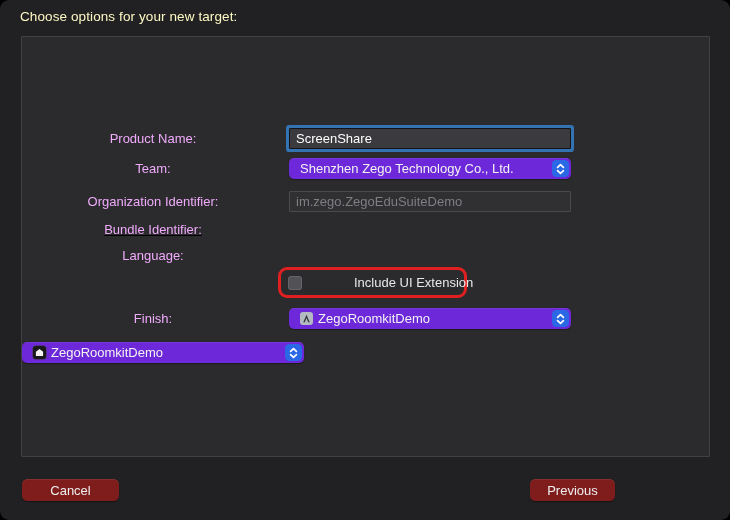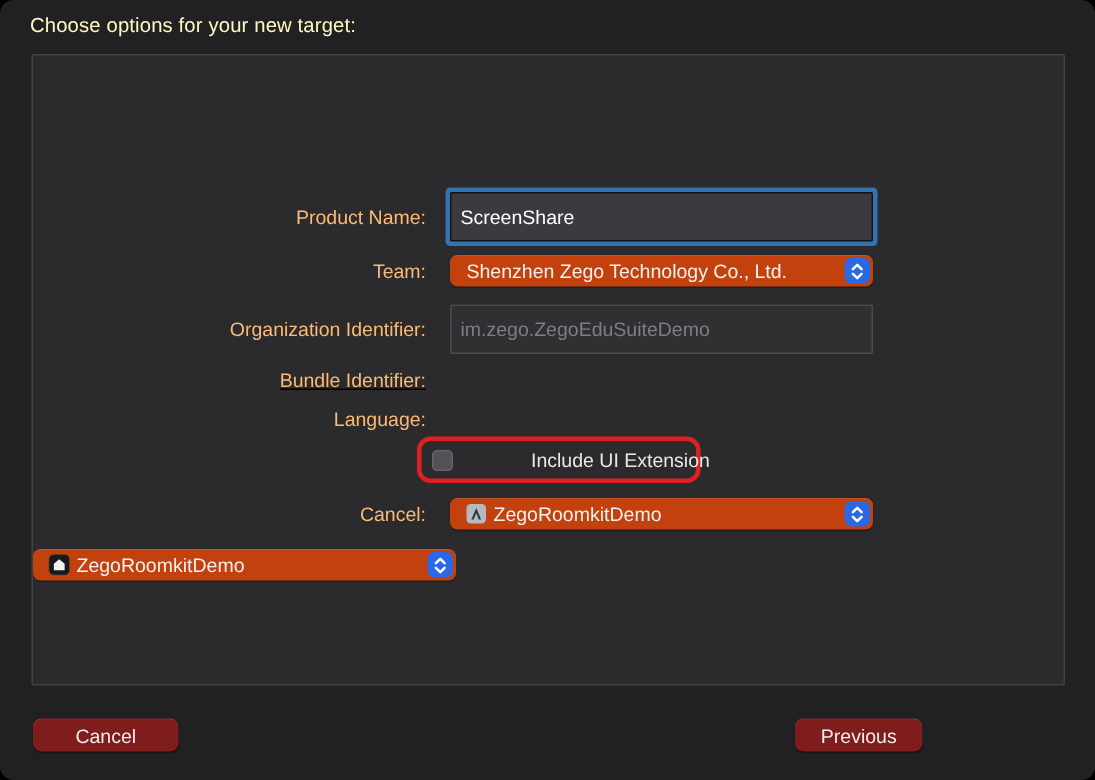--- a/index.html
+++ b/index.html
@@ -13,46 +13,46 @@
     position:absolute;left:20px;top:9px;
     font-size:13.5px;font-weight:500;color:#fef9c3;letter-spacing:.1px;
   }
   .panel{
     position:absolute;left:21px;top:36px;width:689px;height:421px;
     box-sizing:border-box;background:#2b2b2d;border:1px solid #424245;border-radius:1px;
   }
   .form{position:absolute;top:91px;left:0;right:0;}
   .row{display:flex;align-items:center;}
   .row-label{
-    flex:0 0 262px;text-align:right;color:#fdba74;font-size:13px;
-    padding-right:16px;white-space:nowrap;
+    flex:0 0 262px;text-align:center;color:#f0abfc;font-size:13px;
+    padding-right:5px;white-space:nowrap;
   }
   .control{width:282px;box-sizing:border-box;}
 
   
   .text-input{
-    width:282px;height:33px;box-sizing:border-box;
+    width:282px;height:21px;box-sizing:border-box;
     background:#3b3b3f;border:1px solid #141416;border-radius:1px;
     box-shadow:0 0 0 3px #3473b1;
     color:#ffffff;font-size:13px;font-family:inherit;
     padding:0 6px;outline:none;
   }
   
   .text-input.disabled{
     background:#303033;border:1px solid #4a4a4e;box-shadow:none;
     color:#7e7e83;
   }
   .static-value{
     color:#97979b;font-size:13px;padding-left:2px;white-space:nowrap;
   }
 
   
   .popup{
     height:21px;box-sizing:border-box;
-    background:#c2410c;border-radius:5px;
+    background:#6d28d9;border-radius:5px;
     display:flex;align-items:center;
     padding:0 2px 0 11px;
     color:#f2f2f3;font-size:13px;cursor:default;
     box-shadow:inset 0 .5px 0 rgba(255,255,255,.13), 0 .5px 1px rgba(0,0,0,.35);
   }
   .popup-text{white-space:nowrap;overflow:hidden;}
   .stepper{
     width:17px;height:17px;border-radius:4.5px;background:#2b68e6;
     margin-left:auto;display:flex;align-items:center;justify-content:center;
     flex:none;
@@ -133,21 +133,21 @@
       <div class="row">
         <div class="row-label">Language:</div>
       </div>
 
       <div class="highlight-box mb10">
         <span class="checkbox"></span>
         <span class="checkbox-label">Include UI Extension</span>
       </div>
 
       <div class="row mt4 mb13">
-        <div class="row-label">Cancel:</div>
+        <div class="row-label">Finish:</div>
         <div class="control popup">
           <span class="mini-icon project">
             <svg width="9" height="9" viewBox="0 0 10 10">
                 <path d="M5 .8 L8.6 9.2 H6.9 L5 4.4 L3.1 9.2 H1.4 Z" fill="#33373c"></path>
               </svg>
           </span>
           <span class="popup-text">ZegoRoomkitDemo</span>
           <span class="stepper">
             <svg width="9" height="12" viewBox="0 0 9 12">
                 <path d="M1.6 4.4 L4.5 1.6 L7.4 4.4 M1.6 7.6 L4.5 10.4 L7.4 7.6" stroke="#fff" stroke-width="1.7" fill="none" stroke-linecap="round" stroke-linejoin="round"></path>

